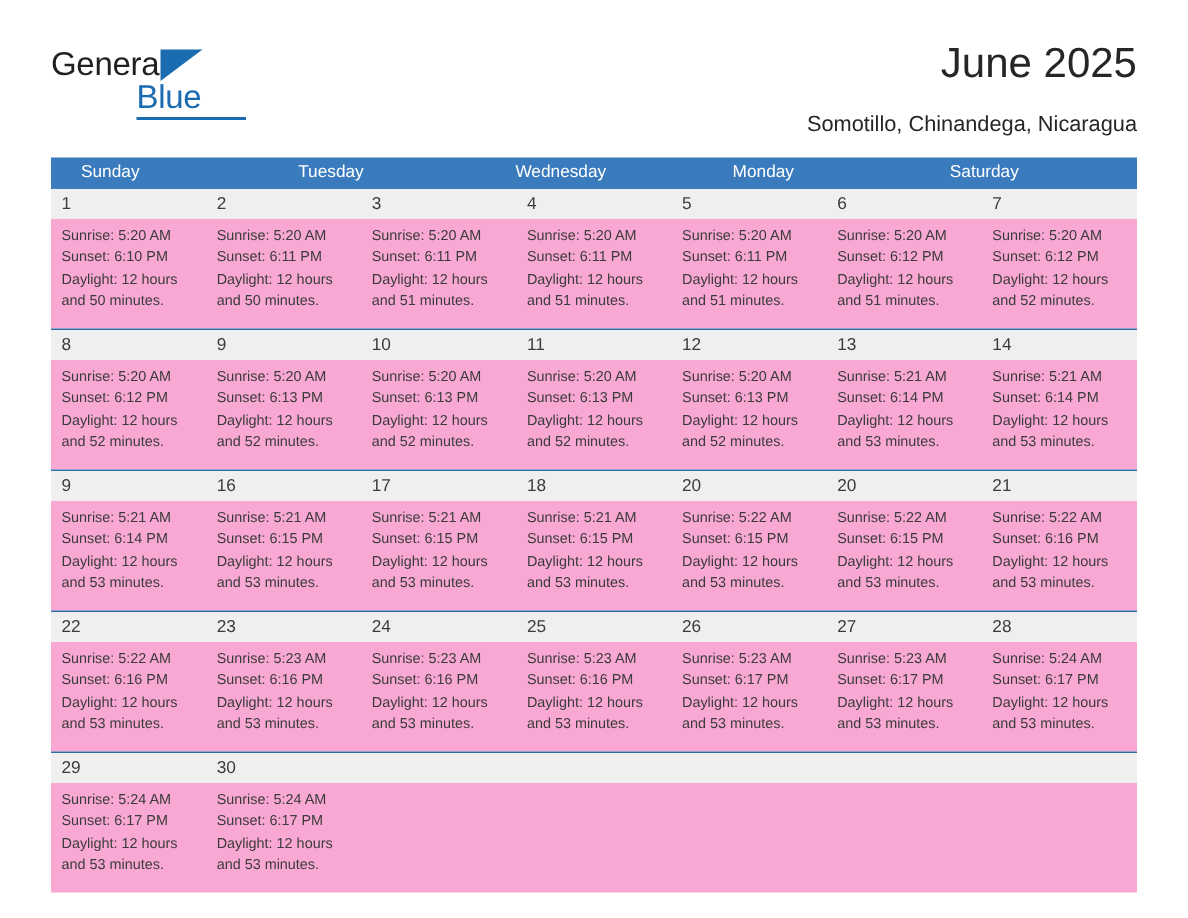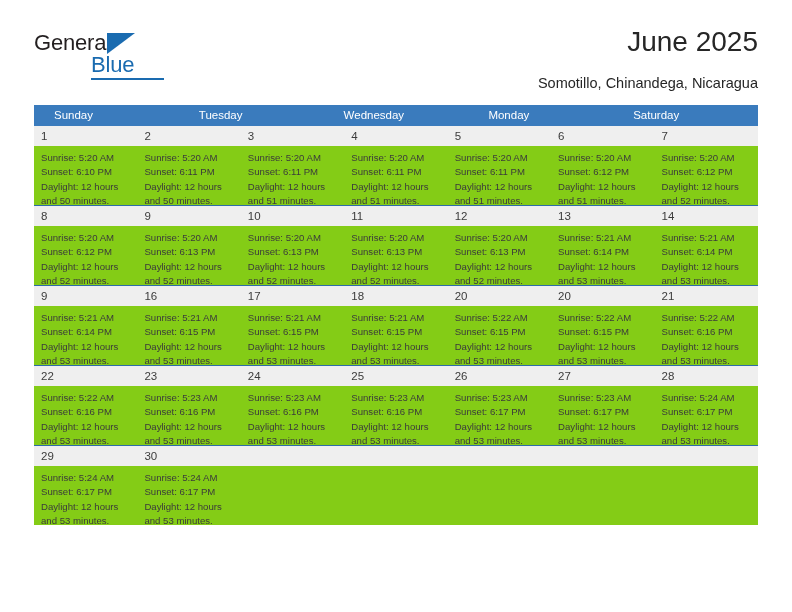--- a/index.html
+++ b/index.html
@@ -126,22 +126,22 @@
   .week-numbers .daynum {
     flex: 1 1 0;
     font-size: 11.5px;
     line-height: 20px;
     color: #3b3b3b;
     padding-left: 7px;
   }
   .week-body {
     display: flex;
     width: 100%;
-    height: 59px;
-    background: #84cc16;
+    height: 73px;
+    background: #f9a8d4;
   }
   .week-body .cell {
     flex: 1 1 0;
     padding: 5px 7px 0 7px;
     overflow: hidden;
   }
   .cell .line {
     font-size: 9.6px;
     line-height: 14.3px;
     color: #3b3b3b;

